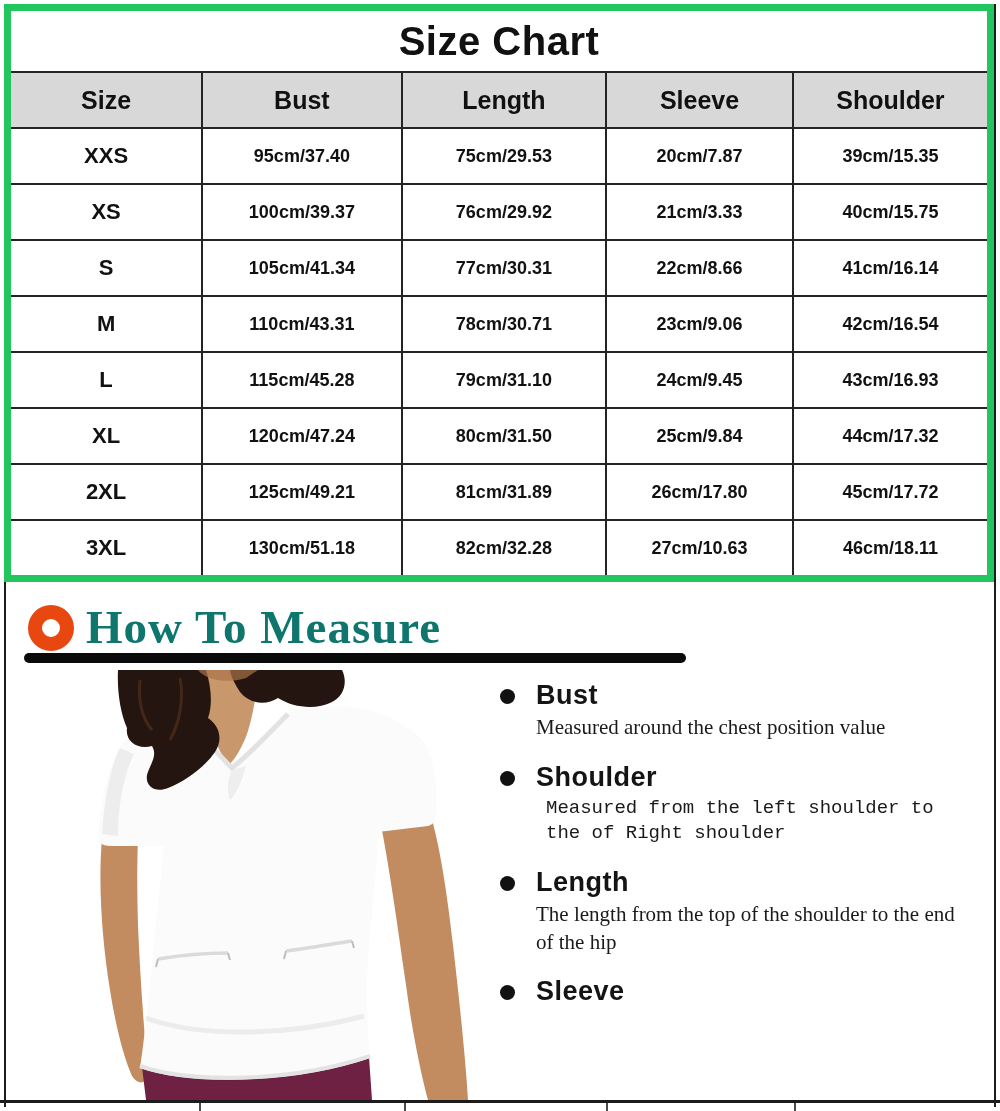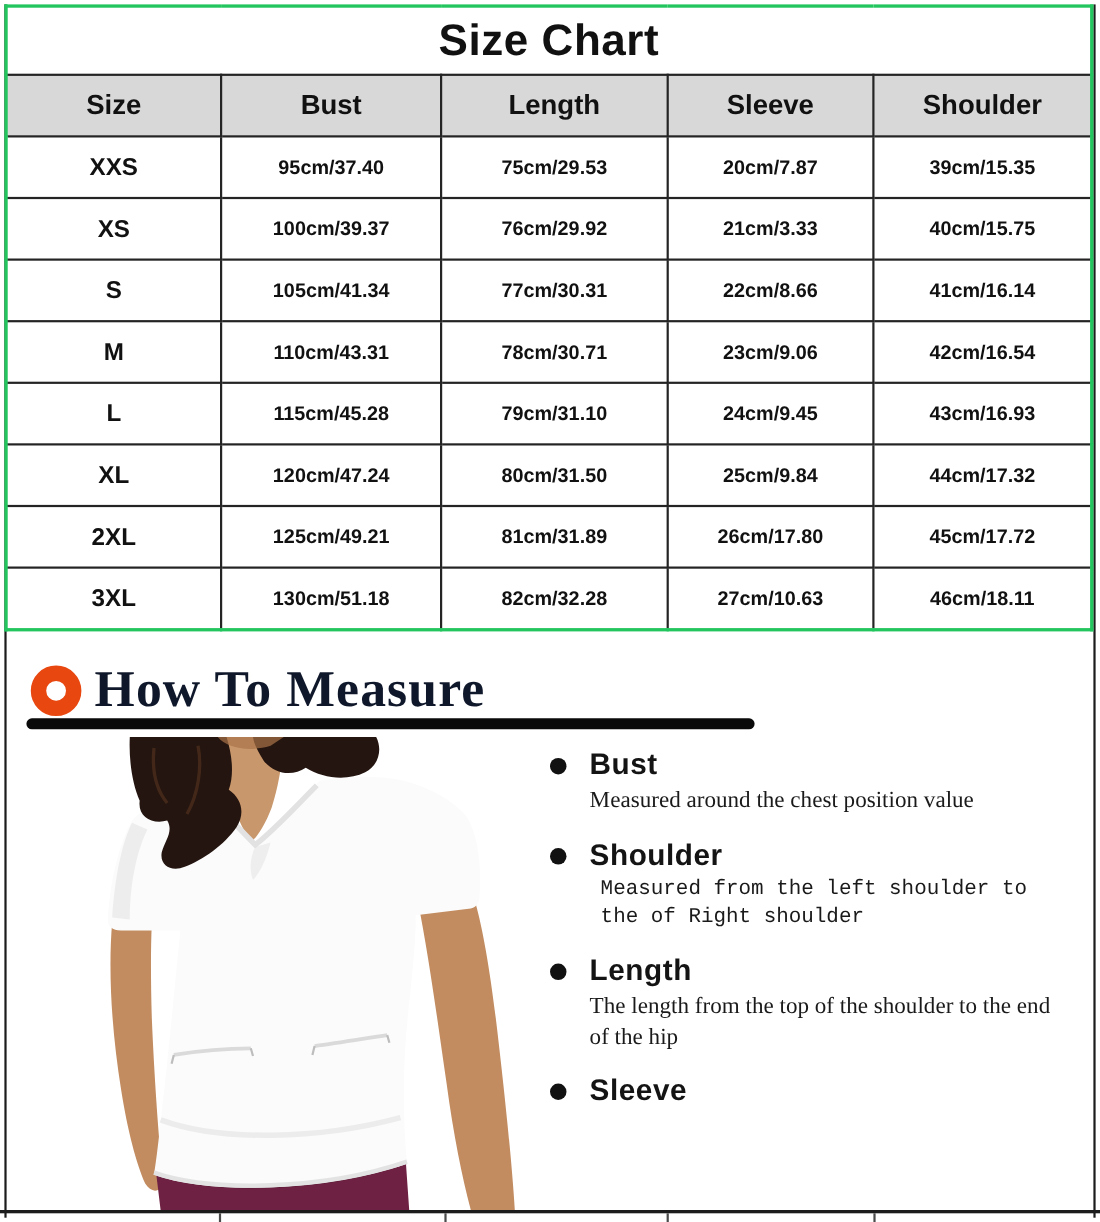--- a/index.html
+++ b/index.html
@@ -5,38 +5,38 @@
   html,body{margin:0;padding:0;background:#ffffff;}
   body{width:1000px;height:1111px;overflow:hidden;font-family:"Liberation Sans",sans-serif;color:#111;}
   .page{position:relative;width:1000px;height:1111px;background:#fff;}
 
   
   .frame{position:absolute;left:4px;top:4px;width:988px;height:1103px;
          border-left:2px solid #1c1c1c;border-right:2px solid #1c1c1c;pointer-events:none;}
 
   
   .table-wrap{position:absolute;left:4px;top:4px;width:990px;}
-  table{width:100%;border-collapse:collapse;table-layout:fixed;border:3px solid #22c55e;}
+  table{width:100%;border-collapse:collapse;table-layout:fixed;border:7px solid #22c55e;}
   th,td{border:2px solid #242424;text-align:center;vertical-align:middle;padding:0;}
   .title-cell{height:60px;font-size:40px;font-weight:bold;letter-spacing:0.5px;background:#fff;}
   .header-row th{height:54px;background:#d8d8d8;font-size:25px;font-weight:bold;}
   tbody td{height:54px;font-size:18px;font-weight:bold;background:#fff;}
   tbody td.size-cell{font-size:22px;}
 
   
   .note{position:absolute;left:6px;top:584px;width:980px;padding-left:128px;box-sizing:border-box;
         font-family:"Liberation Mono",monospace;font-size:14.5px;font-weight:bold;white-space:nowrap;}
   .note-label{color:#9c2020;}
   .note-text{color:#c03a3a;}
 
   
   .htm-header{position:absolute;left:28px;top:604px;display:flex;align-items:center;}
   .donut{width:18px;height:18px;border:14px solid #e8470f;border-radius:50%;background:#fff;margin-right:12px;}
   .htm-title{font-family:"Liberation Serif",serif;font-weight:bold;font-size:47px;line-height:1;
-             letter-spacing:1px;color:#0f172a;margin:0;}
+             letter-spacing:1px;color:#0f766e;margin:0;}
   .underline-bar{position:absolute;left:24px;top:653px;width:662px;height:10px;background:#0a0a0a;border-radius:5px;}
 
   
   .photo{position:absolute;left:80px;top:670px;width:400px;height:430px;}
 
   
   .measure-list{position:absolute;left:500px;top:680px;width:475px;}
   .m-item{position:relative;padding-left:36px;margin-bottom:20px;}
   .m-bullet{position:absolute;left:0;top:9px;width:15px;height:15px;border-radius:50%;background:#111;}
   .m-label{display:block;font-size:27px;font-weight:bold;letter-spacing:0.5px;line-height:1.15;color:#141414;}

